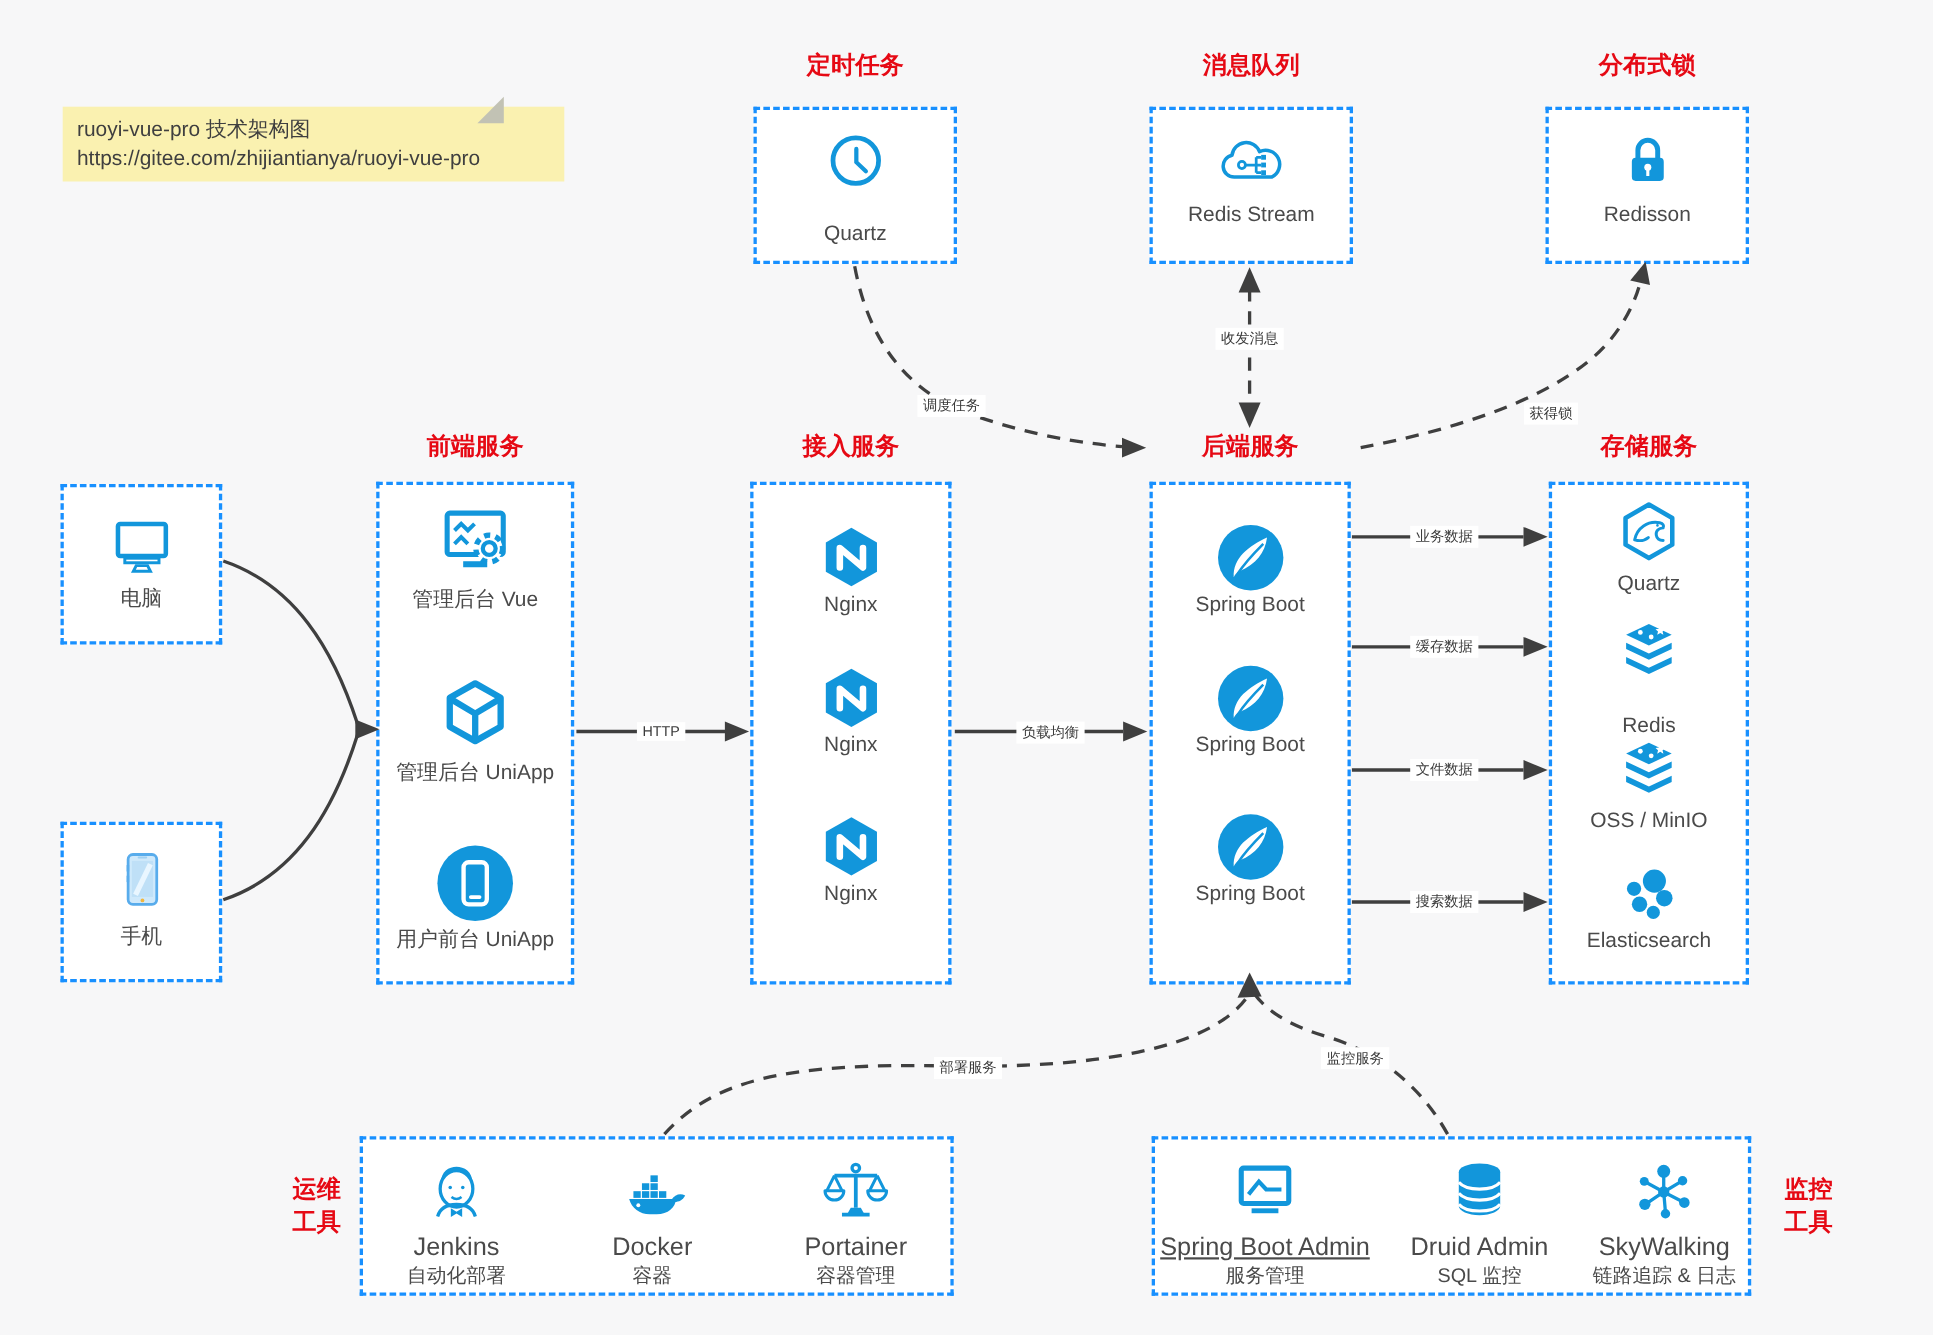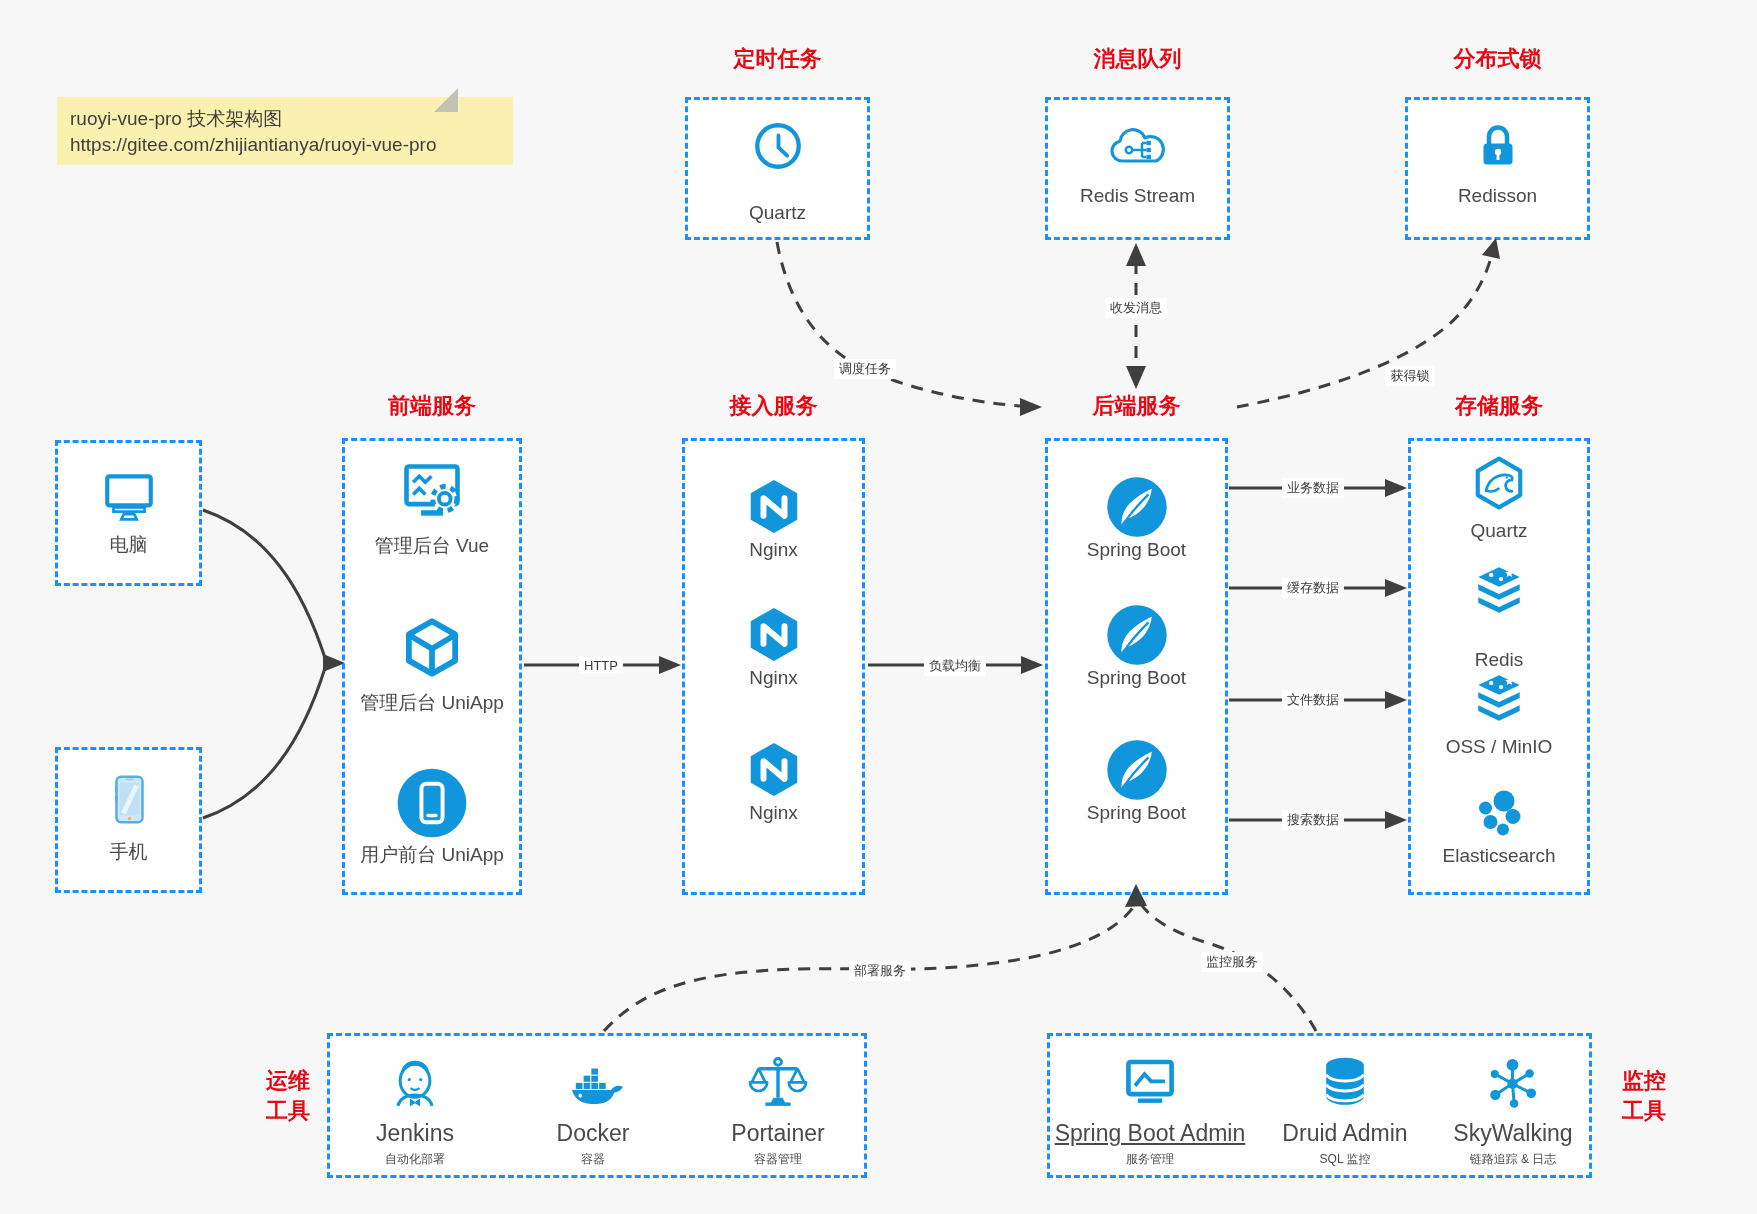--- a/index.html
+++ b/index.html
@@ -4,21 +4,21 @@
 <style>
   html,body{margin:0;padding:0;background:#f7f7f8;overflow:hidden;}
   .canvas{position:relative;width:1757px;height:1214px;background:#f7f7f8;
           font-family:"Liberation Sans","DejaVu Sans",sans-serif;color:#4a4a4a;}
   .box{position:absolute;background:#fff;border:3px dashed #1890ff;box-sizing:border-box;}
   .gtitle{position:absolute;color:#e60914;font-weight:bold;font-size:22px;text-align:center;line-height:26px;}
   .sidetitle{position:absolute;color:#e60914;font-weight:bold;font-size:22px;text-align:center;width:60px;line-height:30px;}
   .icn{position:absolute;transform:translateX(-50%);}
   .ilabel{position:absolute;left:0;width:100%;text-align:center;font-size:19px;color:#4a4a4a;line-height:24px;white-space:nowrap;}
   .blabel{position:absolute;text-align:center;font-size:23px;color:#4a4a4a;line-height:24px;white-space:nowrap;}
-  .bdesc{position:absolute;text-align:center;font-size:12px;color:#4a4a4a;line-height:24px;white-space:nowrap;}
+  .bdesc{position:absolute;text-align:center;font-size:18px;color:#4a4a4a;line-height:24px;white-space:nowrap;}
   .elabel{position:absolute;transform:translate(-50%,-50%);background:#fff;color:#3a3a3a;
           font-size:13px;padding:1px 5px;white-space:nowrap;}
   .note{position:absolute;left:57px;top:97px;width:456px;height:68px;background:#faf1b0;
         box-sizing:border-box;padding:9px 0 0 13px;font-size:19px;line-height:26px;color:#3f3f3f;}
   .notefold{position:absolute;left:434px;top:88px;width:0;height:0;
             border-bottom:24px solid #c2c2b4;border-left:24px solid transparent;}
   svg.arrows{position:absolute;left:0;top:0;}
 </style>
 </head>
 <body>

